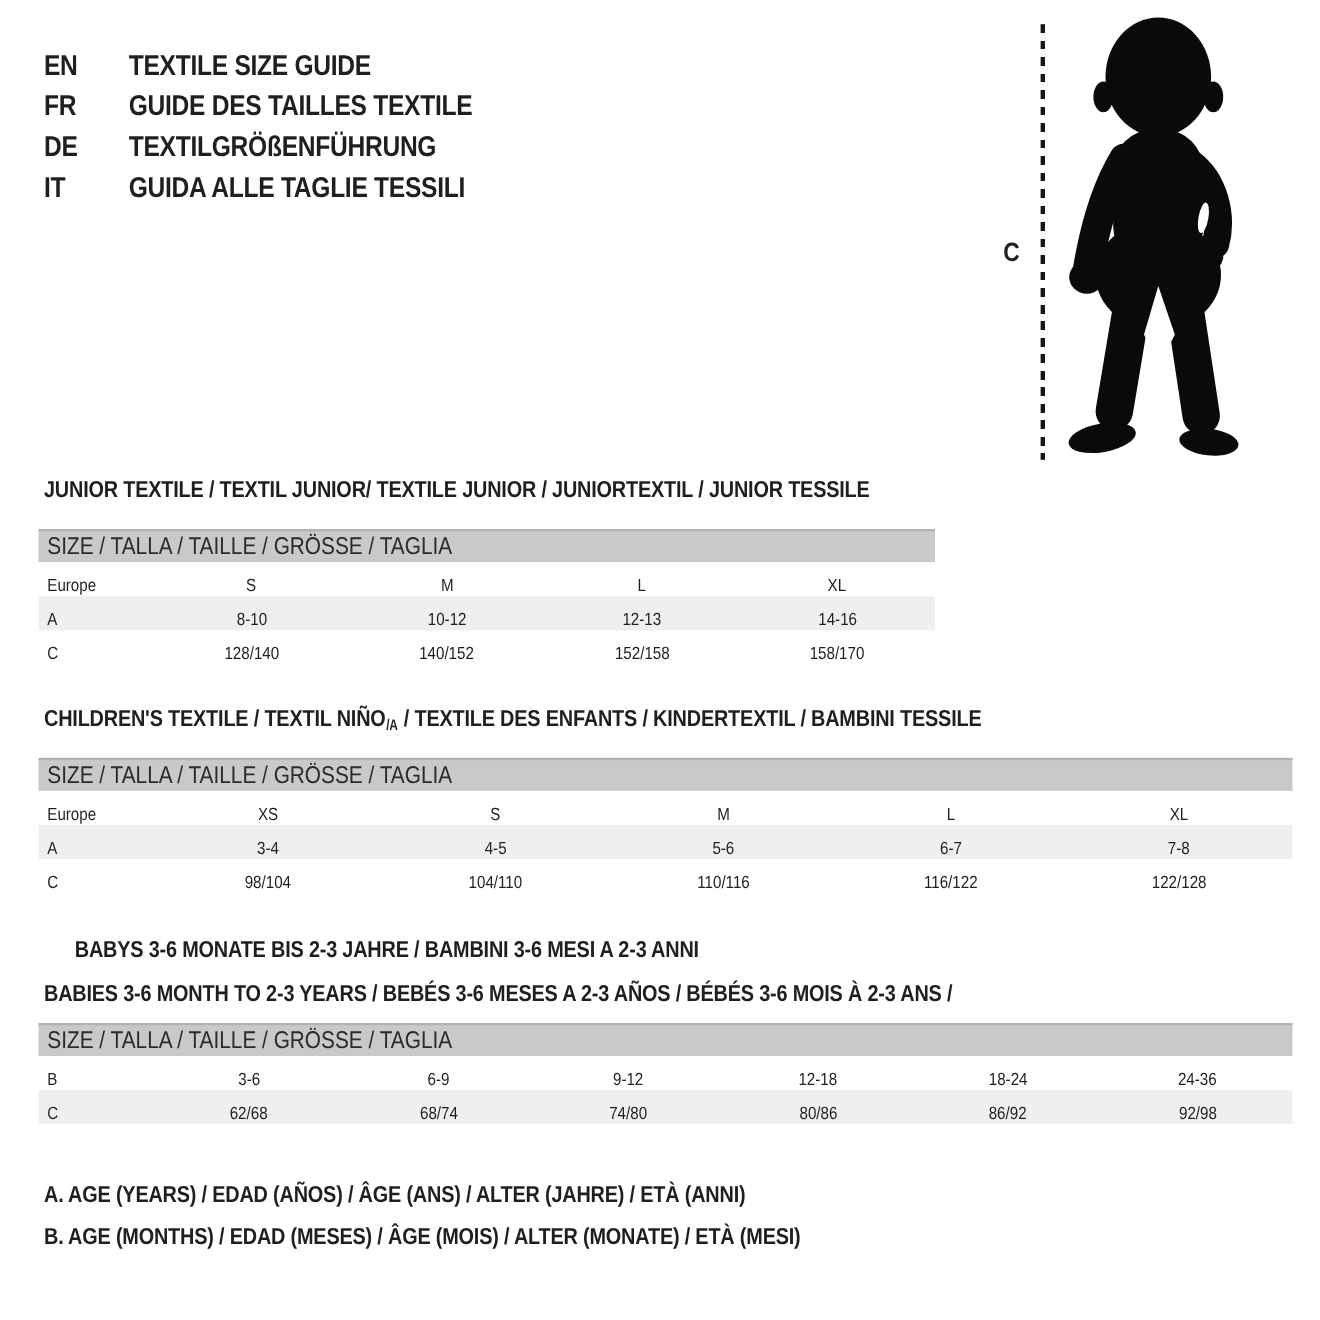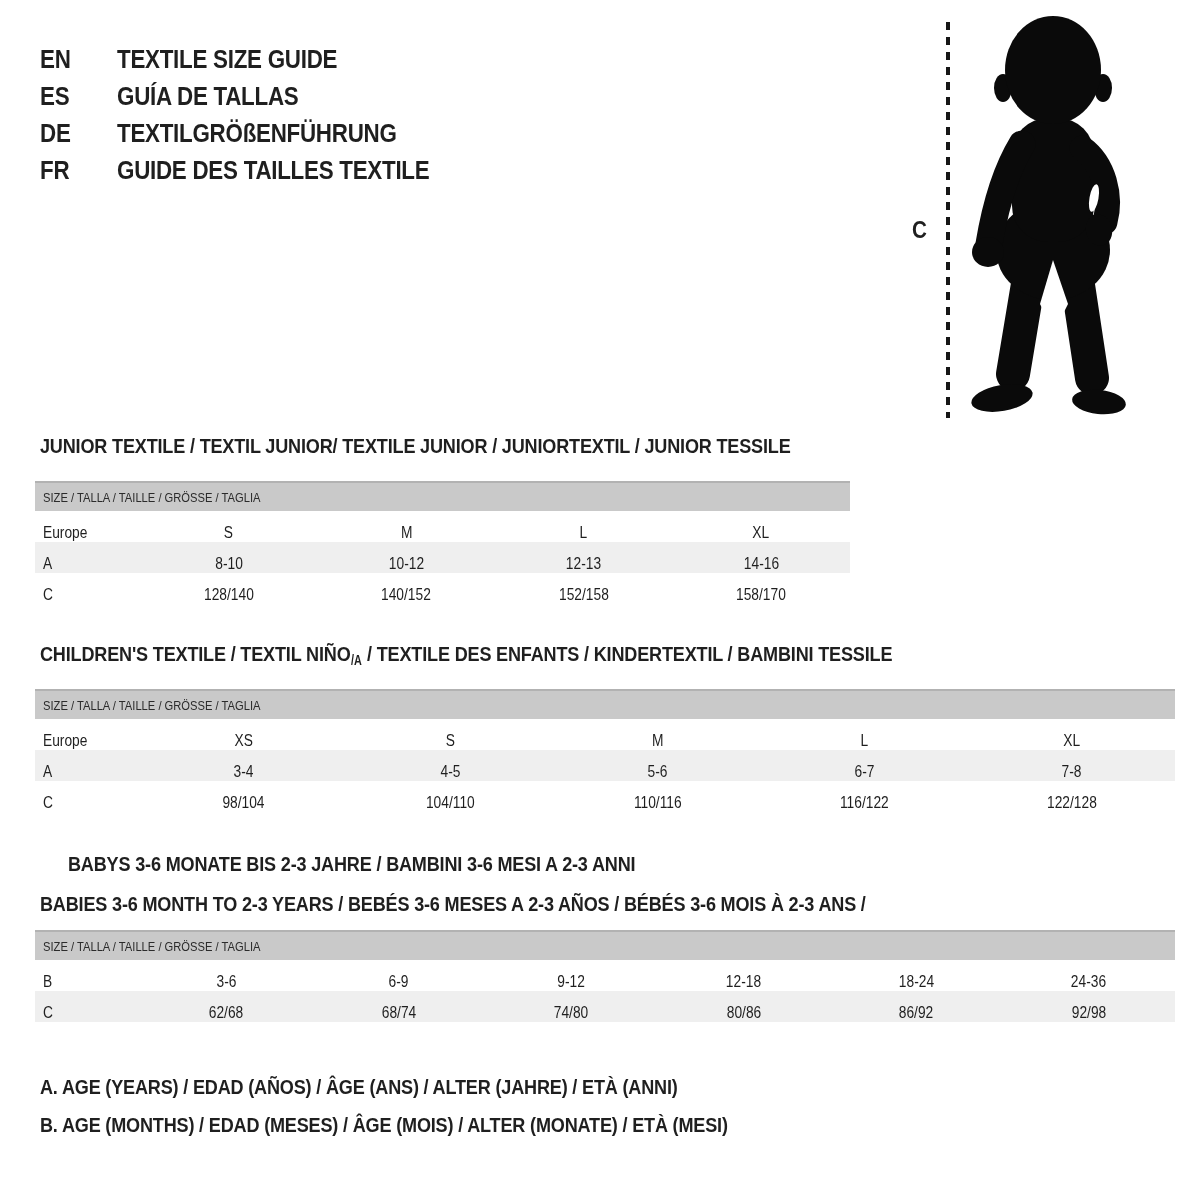--- a/index.html
+++ b/index.html
@@ -29,21 +29,21 @@
   .measure-label { position:absolute; left:912px; top:216px; font-weight:bold; font-size:24px; }
 
   
   .sg-table { position:absolute; left:35px; }
   .t-junior   { top:481px; width:815px; }
   .t-children { top:689px; width:1140px; }
   .t-babies   { top:930px; width:1140px; }
   .thead {
     height:30px; background:#c9c9c9; border-top:2px solid #b2b2b2;
     display:flex; align-items:center; padding-left:8px; box-sizing:border-box;
-    font-size:13px; color:#2b2b2b;
+    font-size:22px; color:#2b2b2b;
   }
   .tr { display:flex; align-items:flex-end; height:31px; font-size:16px; }
   .tr.shaded { background:#efefef; }
   .td-label { flex:0 0 105px; width:105px; padding-left:8px; box-sizing:border-box; text-align:left; }
   .td-val { flex:1 1 0; text-align:center; }
 
   
   .legend { position:absolute; left:40px; top:1068px;text-align:right; }
   .legend-line { height:38px; display:flex; align-items:center; font-weight:bold; font-size:21px; letter-spacing:-0.2px; }
 
@@ -52,30 +52,30 @@
 </style>
 </head>
 <body>
 
 <div class="lang-block">
   <div class="lang-row">
     <span class="lang-code"><span class="cx">EN</span></span>
     <span class="cx">TEXTILE SIZE GUIDE</span>
   </div>
   <div class="lang-row">
-    <span class="lang-code"><span class="cx">ES</span></span>
-    <span class="cx">GUÍA DE TALLAS</span>
+    <span class="lang-code"><span class="cx">FR</span></span>
+    <span class="cx">GUIDE DES TAILLES TEXTILE</span>
   </div>
   <div class="lang-row">
     <span class="lang-code"><span class="cx">DE</span></span>
     <span class="cx">TEXTILGRÖßENFÜHRUNG</span>
   </div>
   <div class="lang-row">
-    <span class="lang-code"><span class="cx">FR</span></span>
-    <span class="cx">GUIDE DES TAILLES TEXTILE</span>
+    <span class="lang-code"><span class="cx">IT</span></span>
+    <span class="cx">GUIDA ALLE TAGLIE TESSILI</span>
   </div>
 </div>
 
 <div class="measure-line"></div>
 <div class="measure-label"><span class="cx">C</span></div>
 
 <svg width="188" height="408" viewBox="0 0 188 408" style="position:absolute; left:958px; top:12px;">
   <g fill="#0a0a0a">
     <path d="M72 260 L55 362" stroke="#0a0a0a" stroke-width="34" stroke-linecap="round" fill="none"></path>
     <path d="M118 260 L134 366" stroke="#0a0a0a" stroke-width="34" stroke-linecap="round" fill="none"></path>

